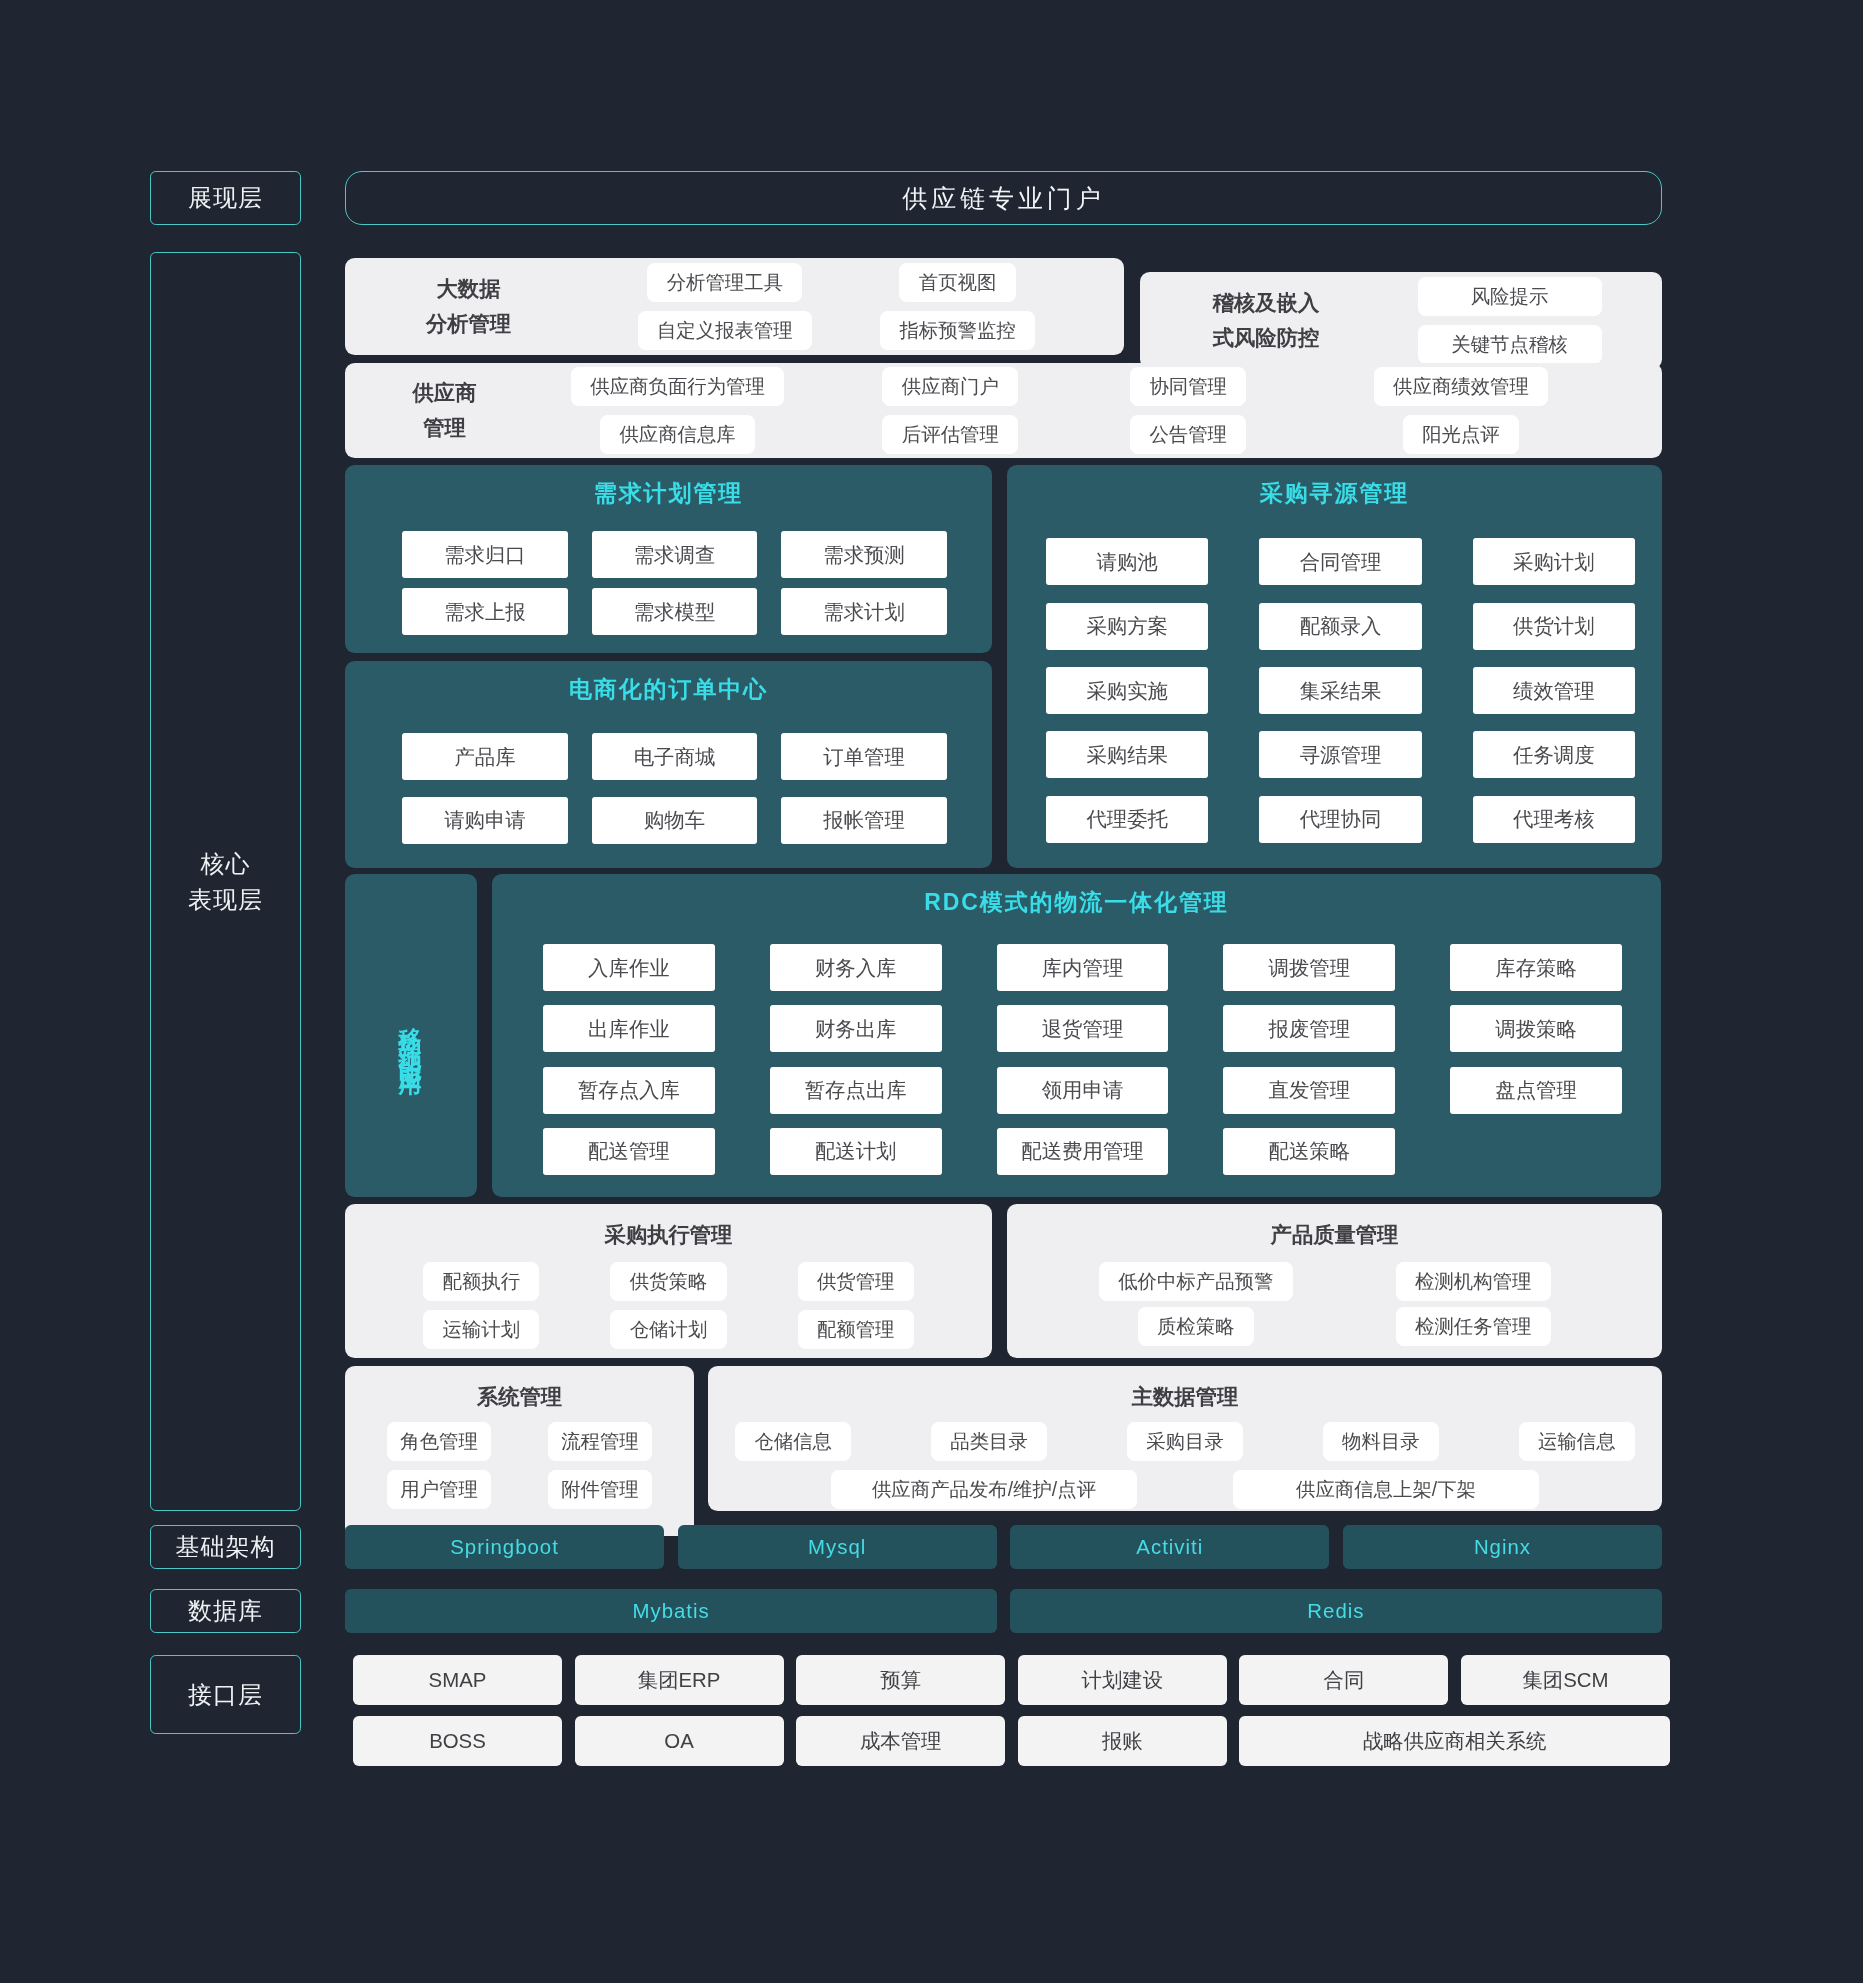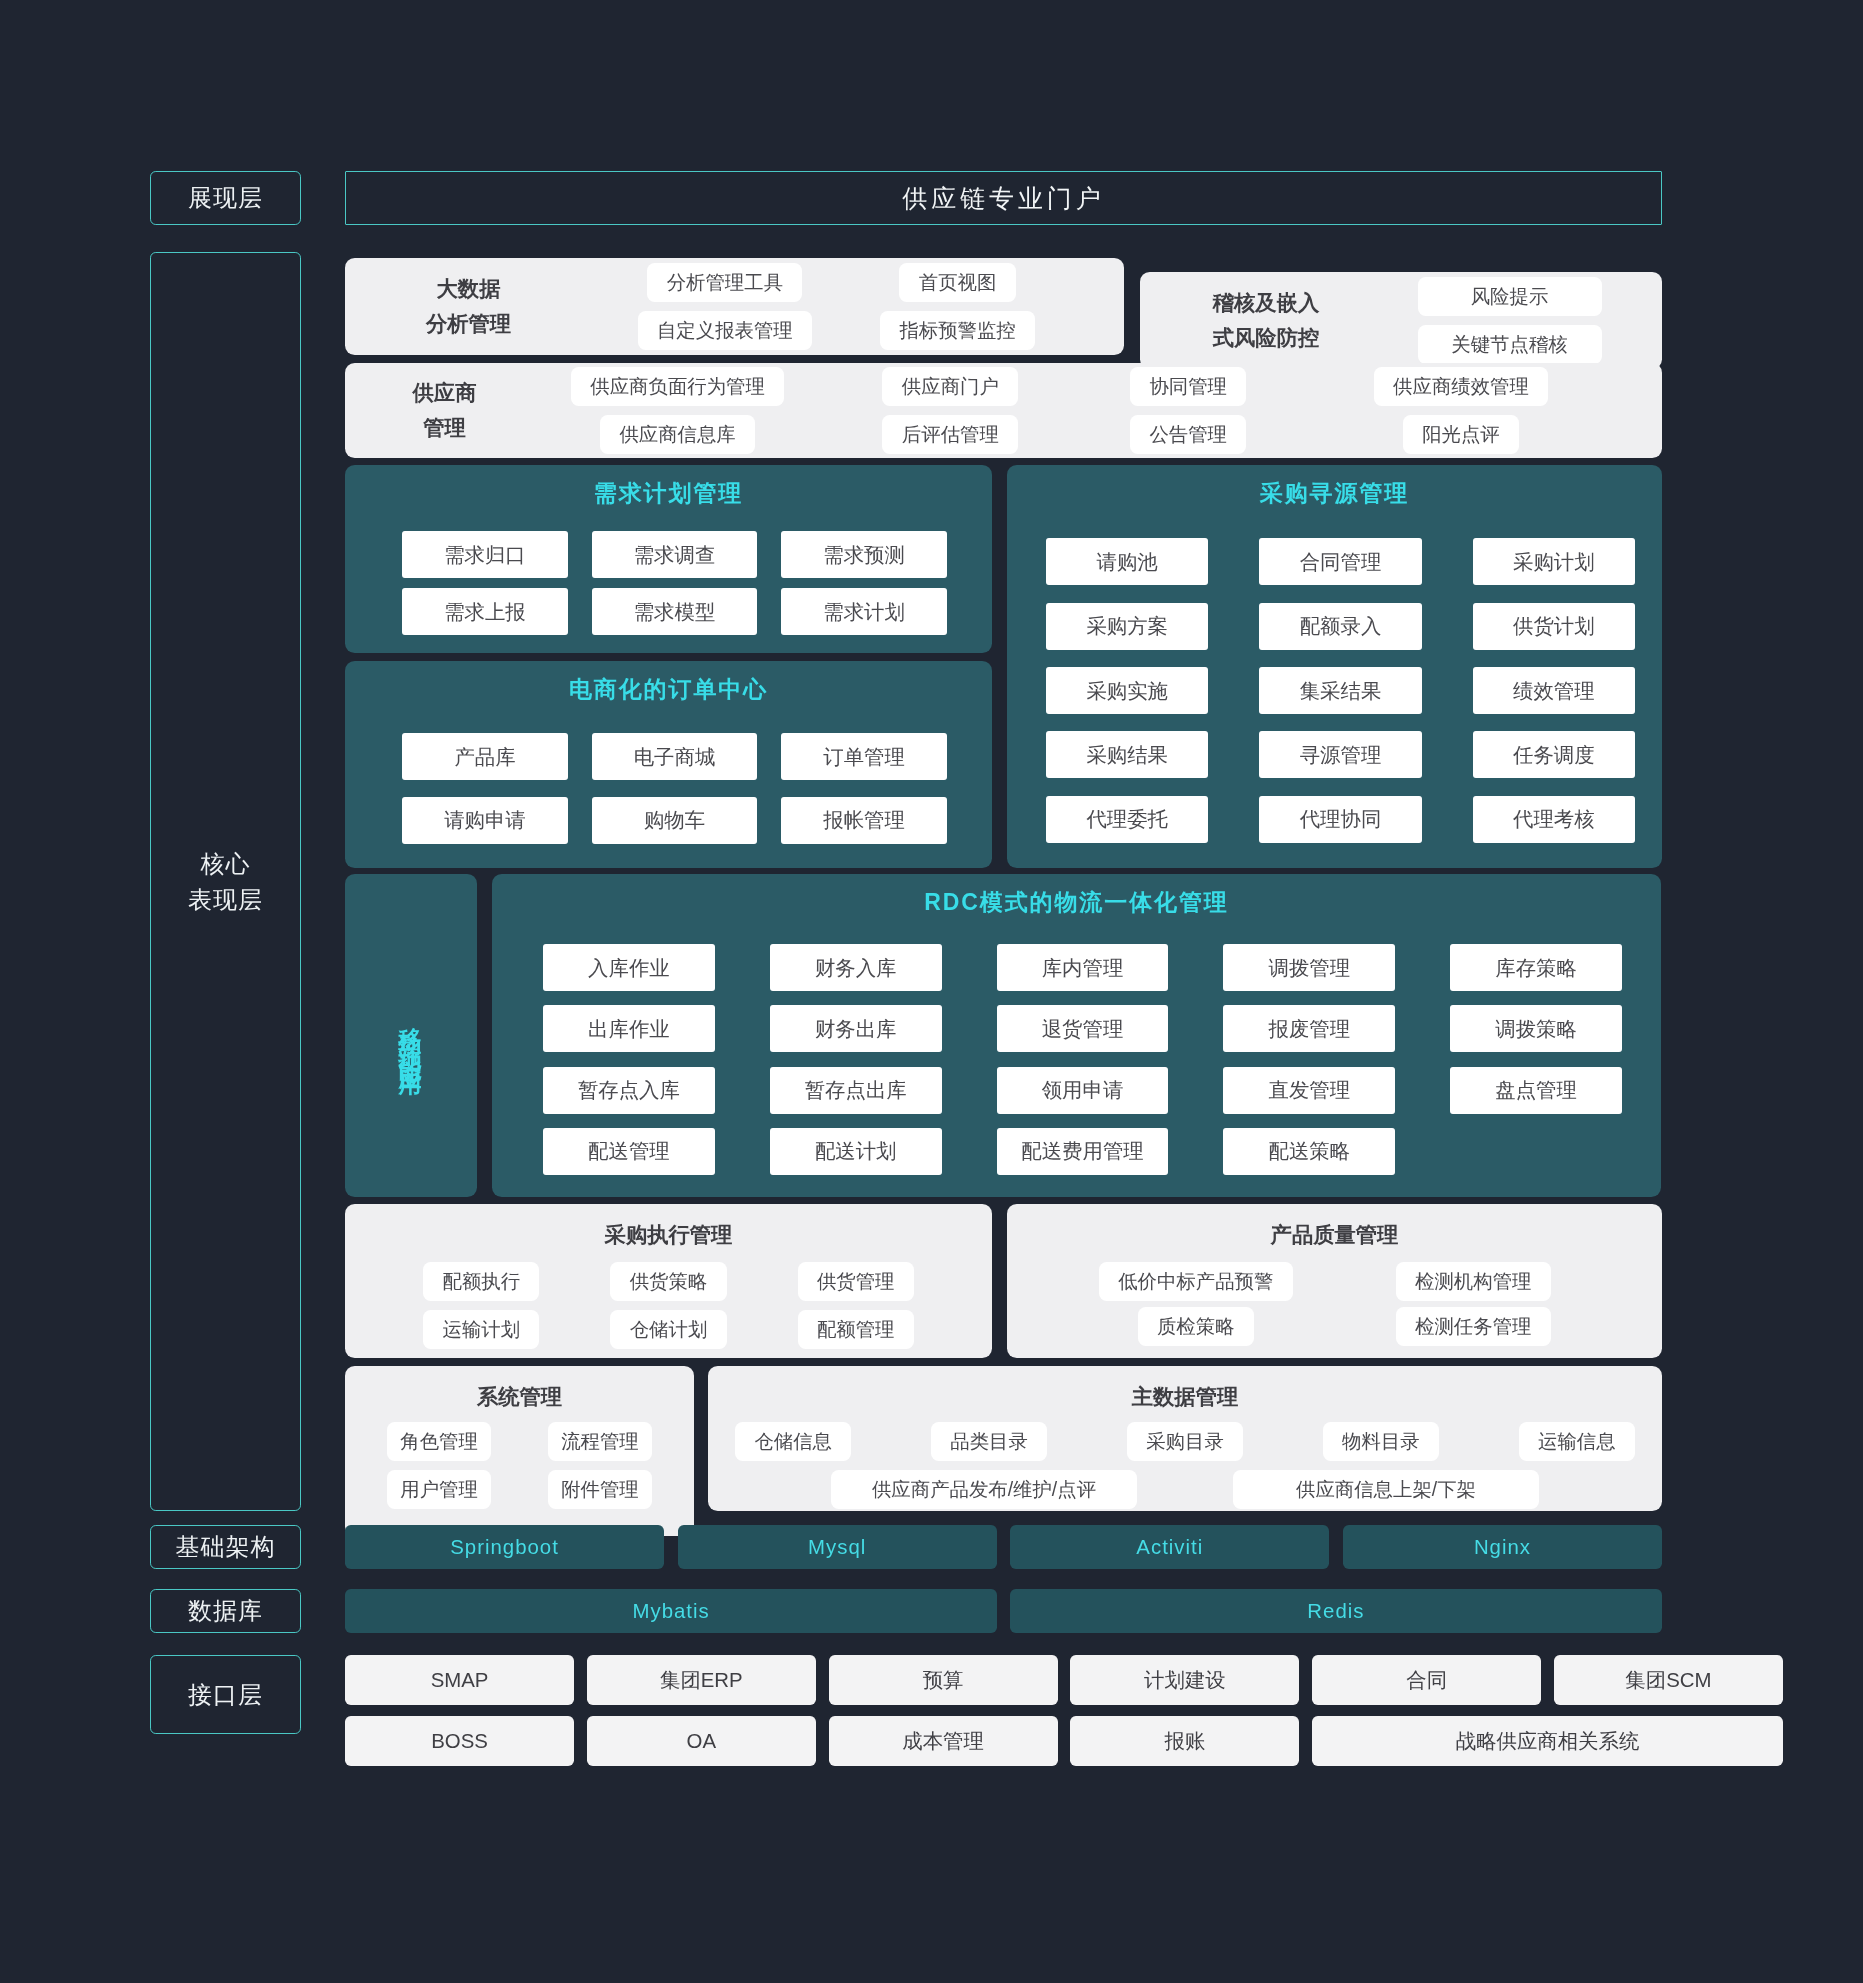--- a/index.html
+++ b/index.html
@@ -25,21 +25,21 @@
   #rail-core{top:252px;height:1259px}
   #rail-infra{top:1525px;height:44px}
   #rail-db{top:1589px;height:44px}
   #rail-iface{top:1655px;height:79px}
   
   #main{position:absolute;left:345px;top:0;width:1317px;height:1983px}
   .abs{position:absolute}
   
   #portal{
     left:0;top:171px;width:1317px;height:54px;
-    border:1.9px solid var(--accent);border-radius:1px;
+    border:1.9px solid var(--accent);border-radius:17px;
     display:flex;align-items:center;justify-content:center;
     color:#f2f5f6;font-size:25px;letter-spacing:3.9px;
   }
   
   .light{background:var(--light);border-radius:9.7px}
   .tealp{background:var(--teal);border-radius:9.7px;display:flex;flex-direction:column}
   .side-title{
     display:flex;align-items:center;justify-content:center;
     color:var(--title);font-weight:700;font-size:21.3px;line-height:1.6;
     white-space:pre-line;text-align:center;
@@ -112,21 +112,21 @@
   #masterdata{left:363px;top:1366px;width:954px;height:145px}
   #masterdata .r1{display:flex;justify-content:space-between;padding:11.6px 27px 0}
   #masterdata .r2{display:flex;justify-content:space-evenly;padding:8.7px 27px 0}
   #masterdata .r2 .chip{min-width:306px}
   
   #infra{left:0;top:1525px;width:1317px;height:44px;display:grid;
     grid-template-columns:repeat(4,1fr);gap:13.6px}
   #dbrow{left:0;top:1589px;width:1317px;height:44px;display:grid;
     grid-template-columns:1fr 1fr;gap:12.6px}
   
-  #iface1,#iface2{left:0;width:1438px;height:50px;display:grid;
+  #iface1,#iface2{left:8px;width:1317px;height:50px;display:grid;
     grid-template-columns:repeat(6,1fr);gap:12.6px}
   #iface1{top:1655px}
   #iface2{top:1716px}
   #iface2 .ichip:last-child{grid-column:span 2}
 </style>
 </head>
 <body>
 
 <div class="rail" id="rail-pres">展现层</div>
 <div class="rail" id="rail-core">核心

